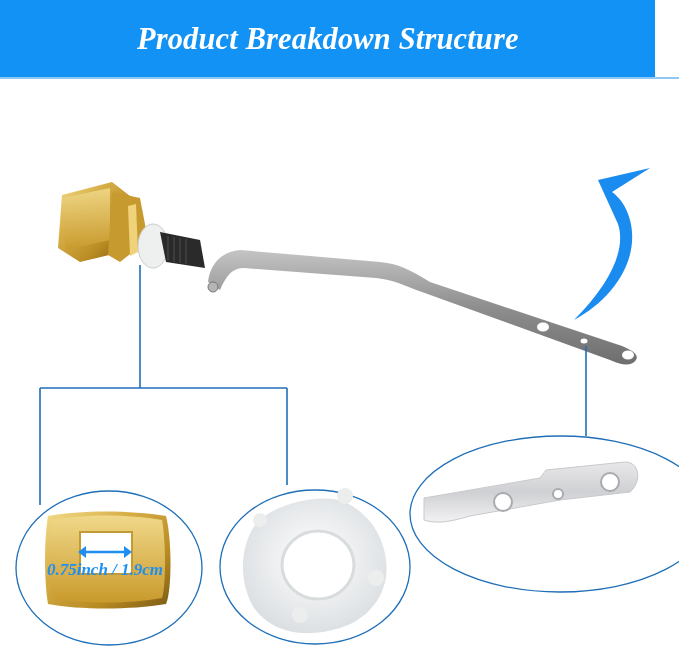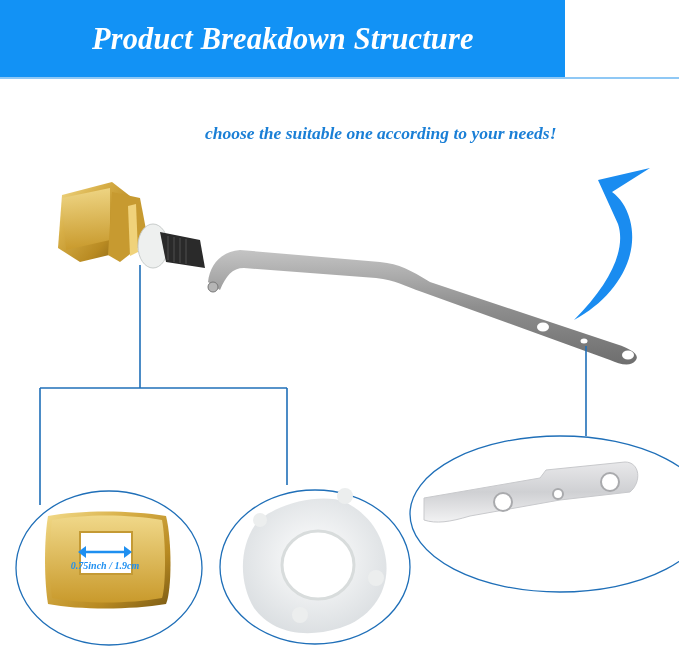--- a/index.html
+++ b/index.html
@@ -1,33 +1,32 @@
 <!DOCTYPE html>
 <html><head>
   <meta charset="utf-8">
   <style>
     html, body { margin:0; padding:0; background:#ffffff; }
     body { width:679px; height:647px; position:relative; overflow:hidden; font-family:"Liberation Serif", serif; }
-    .header { position:absolute; left:0; top:0; width:565px; height:77px; background:#1292f5; display:flex; align-items:center; justify-content:center; }
+    .header { position:absolute; left:0; top:0; width:655px; height:77px; background:#1292f5; display:flex; align-items:center; justify-content:center; }
     .header .title { color:#ffffff; font-family:"Liberation Serif", serif; font-weight:bold; font-style:italic; font-size:31px; letter-spacing:0.2px; transform:scaleX(0.98); }
     .header-line { position:absolute; left:0; top:77px; width:679px; height:2px; background:#8fc8f5; }
     .note { position:absolute; left:205px; top:121px; color:#1a7fd6; font-family:"Liberation Serif", serif; font-weight:bold; font-style:italic; font-size:17.5px; line-height:25px; white-space:nowrap; }
     svg.art { position:absolute; left:0; top:0; }
-    .dim-label { position:absolute; left:46px; top:560px; width:118px; text-align:center; color:#1e8ff0; font-family:"Liberation Serif", serif; font-weight:bold; font-style:italic; font-size:10px; white-space:nowrap; }
+    .dim-label { position:absolute; left:46px; top:560px; width:118px; text-align:center; color:#1e8ff0; font-family:"Liberation Serif", serif; font-weight:bold; font-style:italic; font-size:17px; white-space:nowrap; }
   </style>
 </head>
 <body>
 
 <div class="header">
   <span class="title">Product Breakdown Structure</span>
 </div>
 <div class="header-line"></div>
 
 <div class="note">
-  <div>choose the suitable one according to your needs!</div>
 </div>
 
 <svg class="art" width="679" height="647" viewBox="0 0 679 647">
   <defs>
     <linearGradient id="gold" x1="0" y1="0" x2="1" y2="1">
       <stop offset="0" stop-color="#f3dc8c"></stop>
       <stop offset="0.35" stop-color="#d6ad45"></stop>
       <stop offset="0.7" stop-color="#b88a22"></stop>
       <stop offset="1" stop-color="#7a5a14"></stop>
     </linearGradient>

